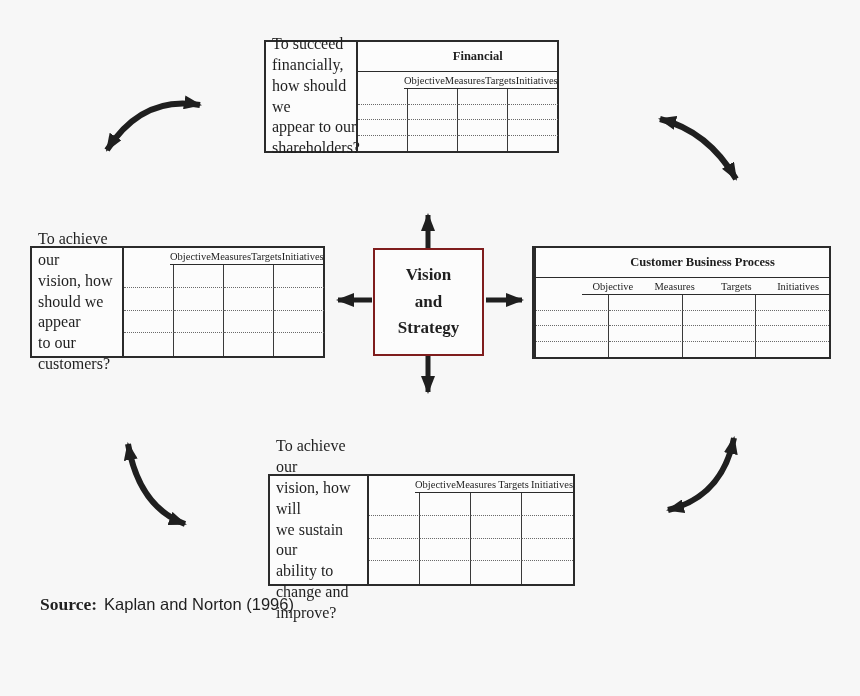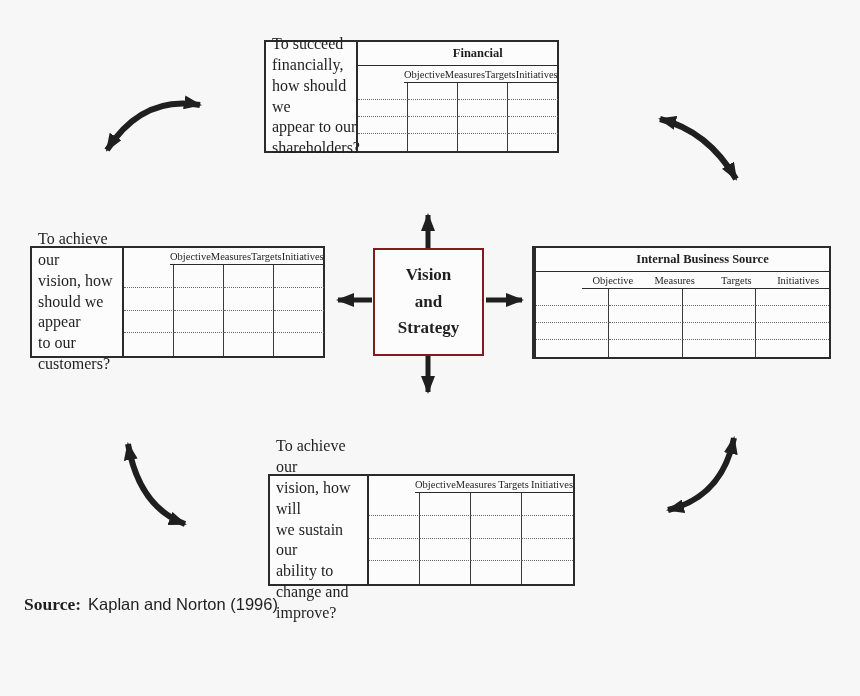--- a/index.html
+++ b/index.html
@@ -21,21 +21,21 @@
     padding:2px 2px 2px 6px;
     font-size:16px; line-height:1.3;
     white-space:pre-line;
   }
   .pbox-learning .question { width:97px; }
   .ptable {
     flex:1; display:flex; flex-direction:column;
     border-left:2px solid #2b2b2b;
   }
   .ptitle {
-    height:24px; flex:none;
+    height:30px; flex:none;
     display:flex; align-items:center; justify-content:center;
     font-weight:bold; font-size:12.5px;
     border-bottom:1.5px solid #2b2b2b;
     padding-left:40px;
   }
   .thead {
     height:17px; flex:none;
     display:grid; grid-template-columns:repeat(4,1fr);
     border-bottom:1.5px solid #2b2b2b;
     font-size:10.5px;
@@ -67,21 +67,21 @@
     display:flex; align-items:center; justify-content:center;
     text-align:center; font-weight:bold; font-size:17px; line-height:1.55;
     white-space:pre-line;
   }
 
   
   .arrows { position:absolute; left:0; top:0; width:860px; height:696px; }
 
   
   .source {
-    position:absolute; left:24px; top:594px;
+    position:absolute; left:40px; top:594px;
     font-size:17.5px;
   }
   .source .prefix { font-weight:bold; font-family:"Liberation Serif", serif; }
   .source .suffix { font-family:"Liberation Sans", sans-serif; font-size:16.5px; margin-left:7px; }
 </style>
 </head>
 <body>
 
 <div class="canvas">
 
@@ -167,21 +167,21 @@
           <div class="cell"></div>
           <div class="cell"></div>
           <div class="cell"></div>
           <div class="cell"></div>
         </div>
     </div>
   </div>
 
   <div class="pbox pbox-internal">
     <div class="ptable">
-      <div class="ptitle">Internal Business Source</div>
+      <div class="ptitle">Customer Business Process</div>
       <div class="thead">
         <span>Objective</span>
         <span>Measures</span>
         <span>Targets</span>
         <span>Initiatives</span>
       </div>
       <div class="tbody">
           <div class="cell"></div>
           <div class="cell"></div>
           <div class="cell"></div>

